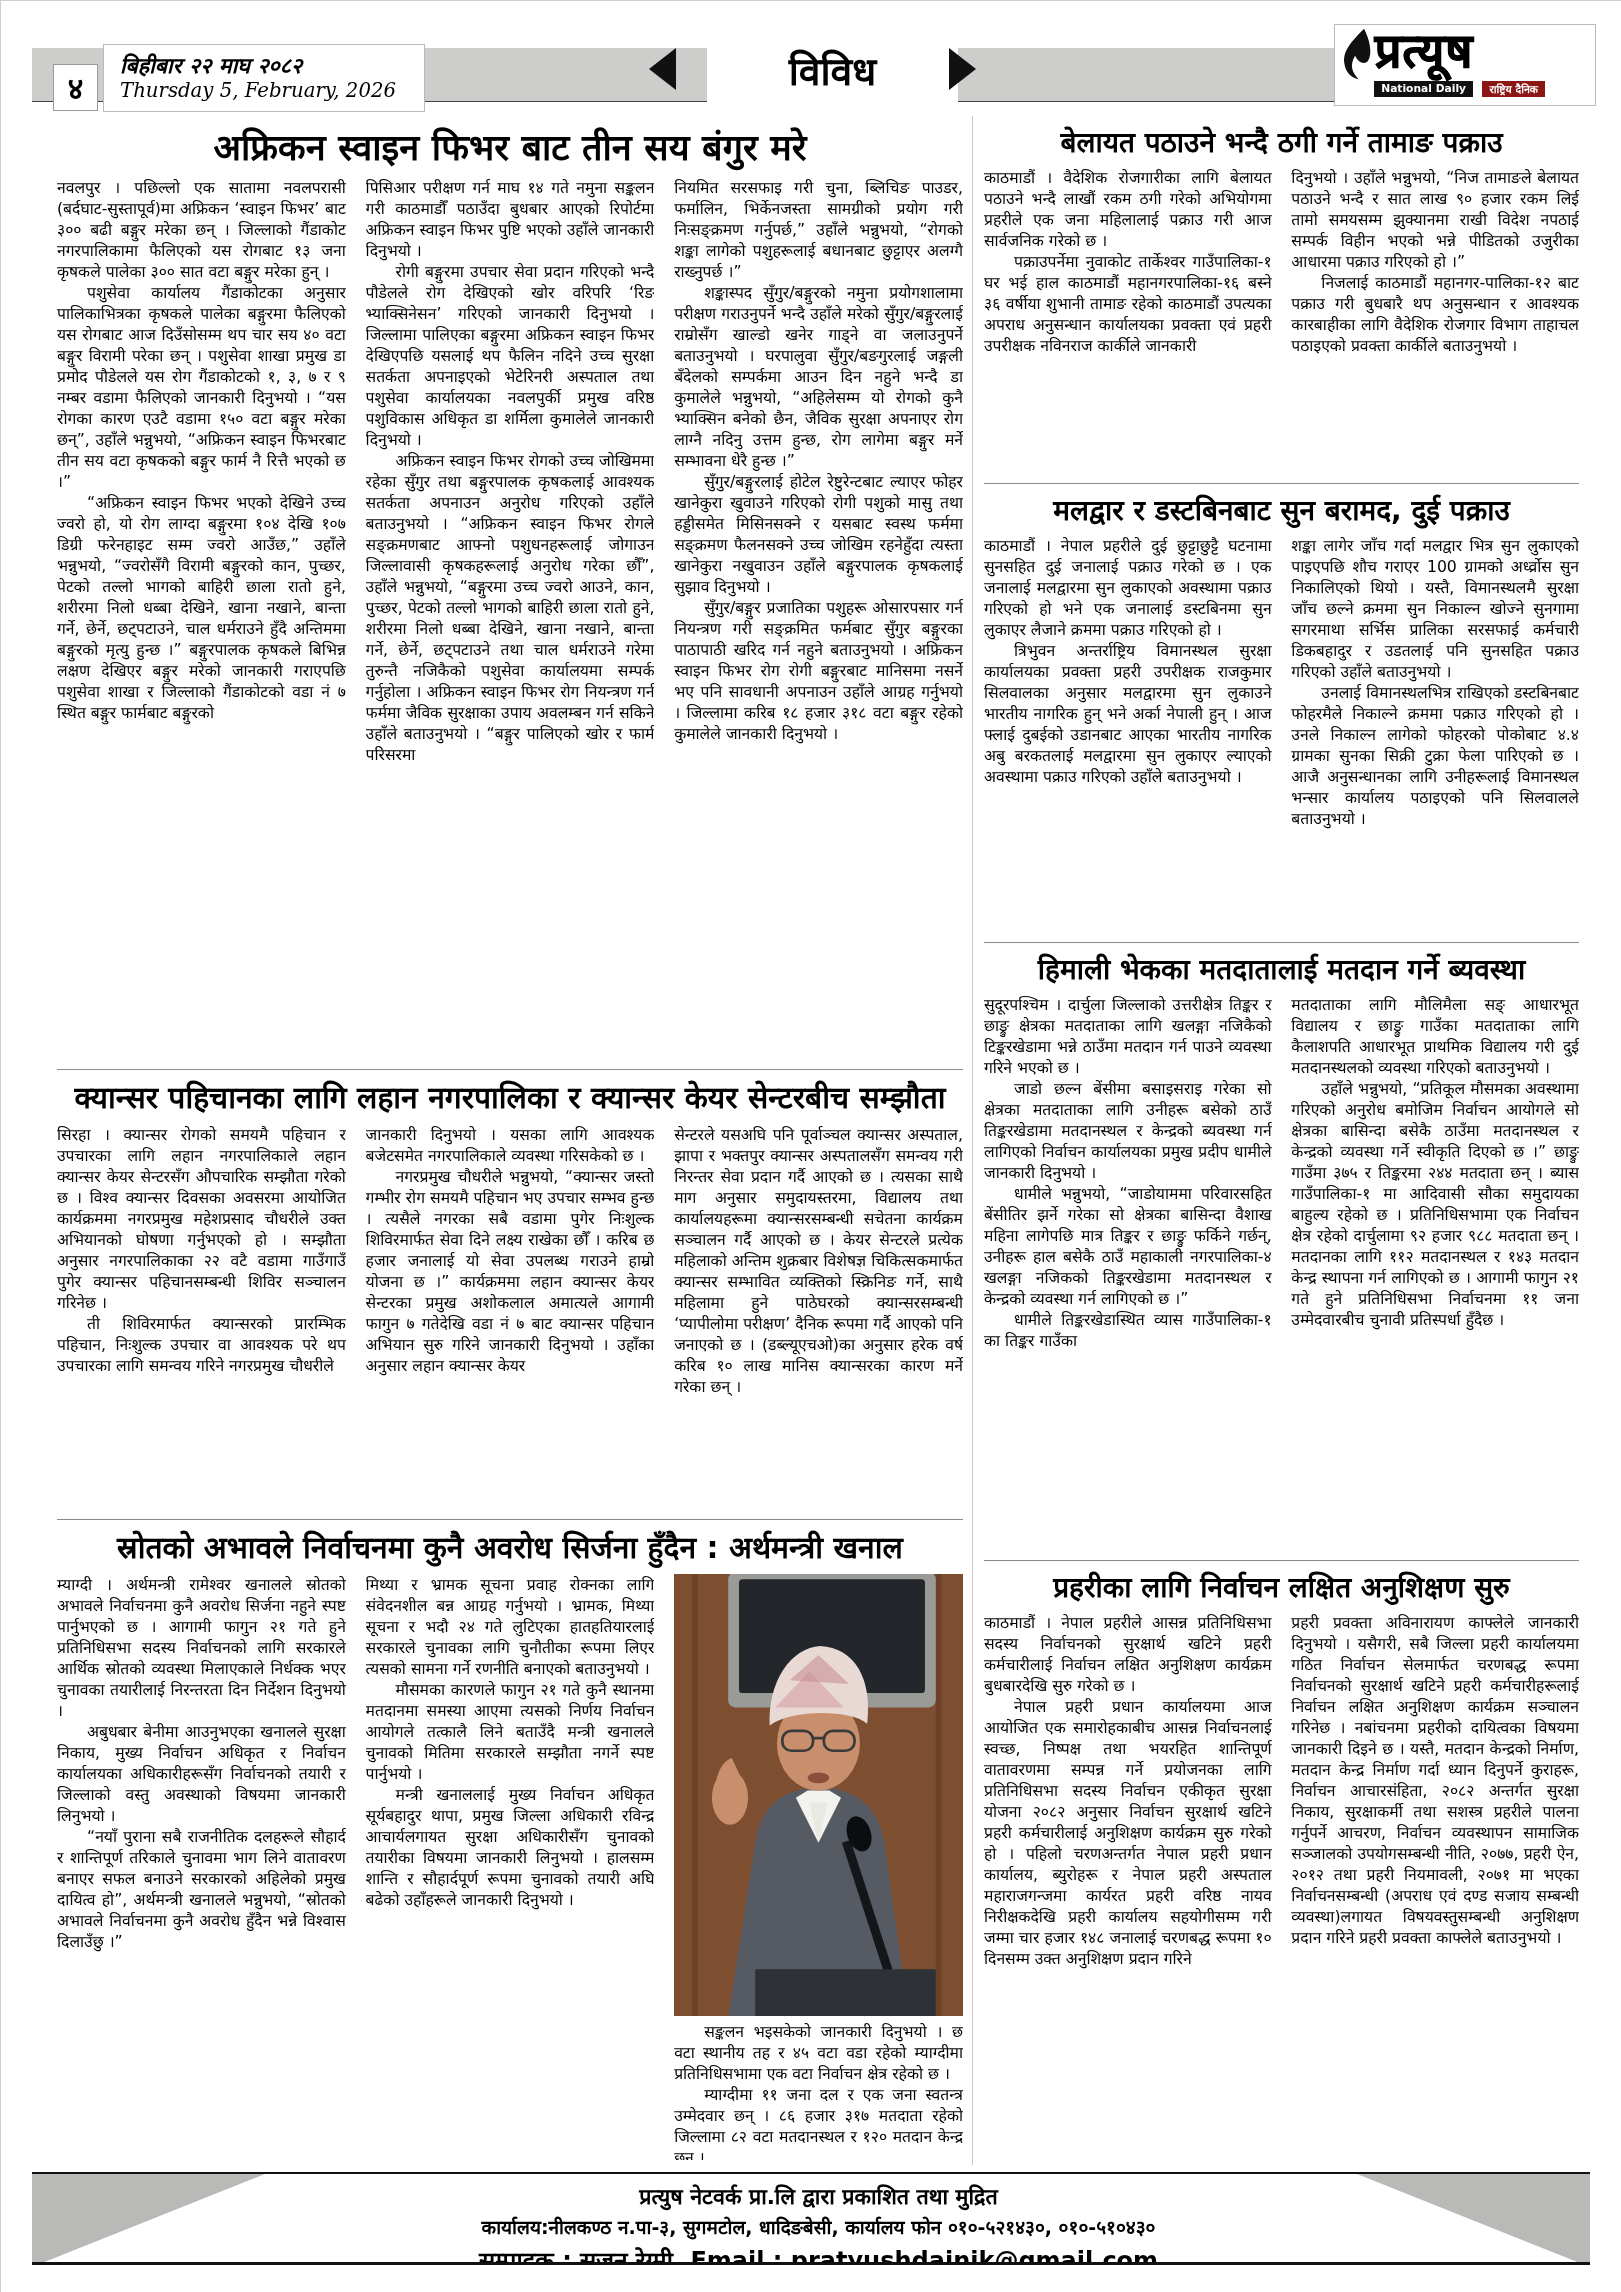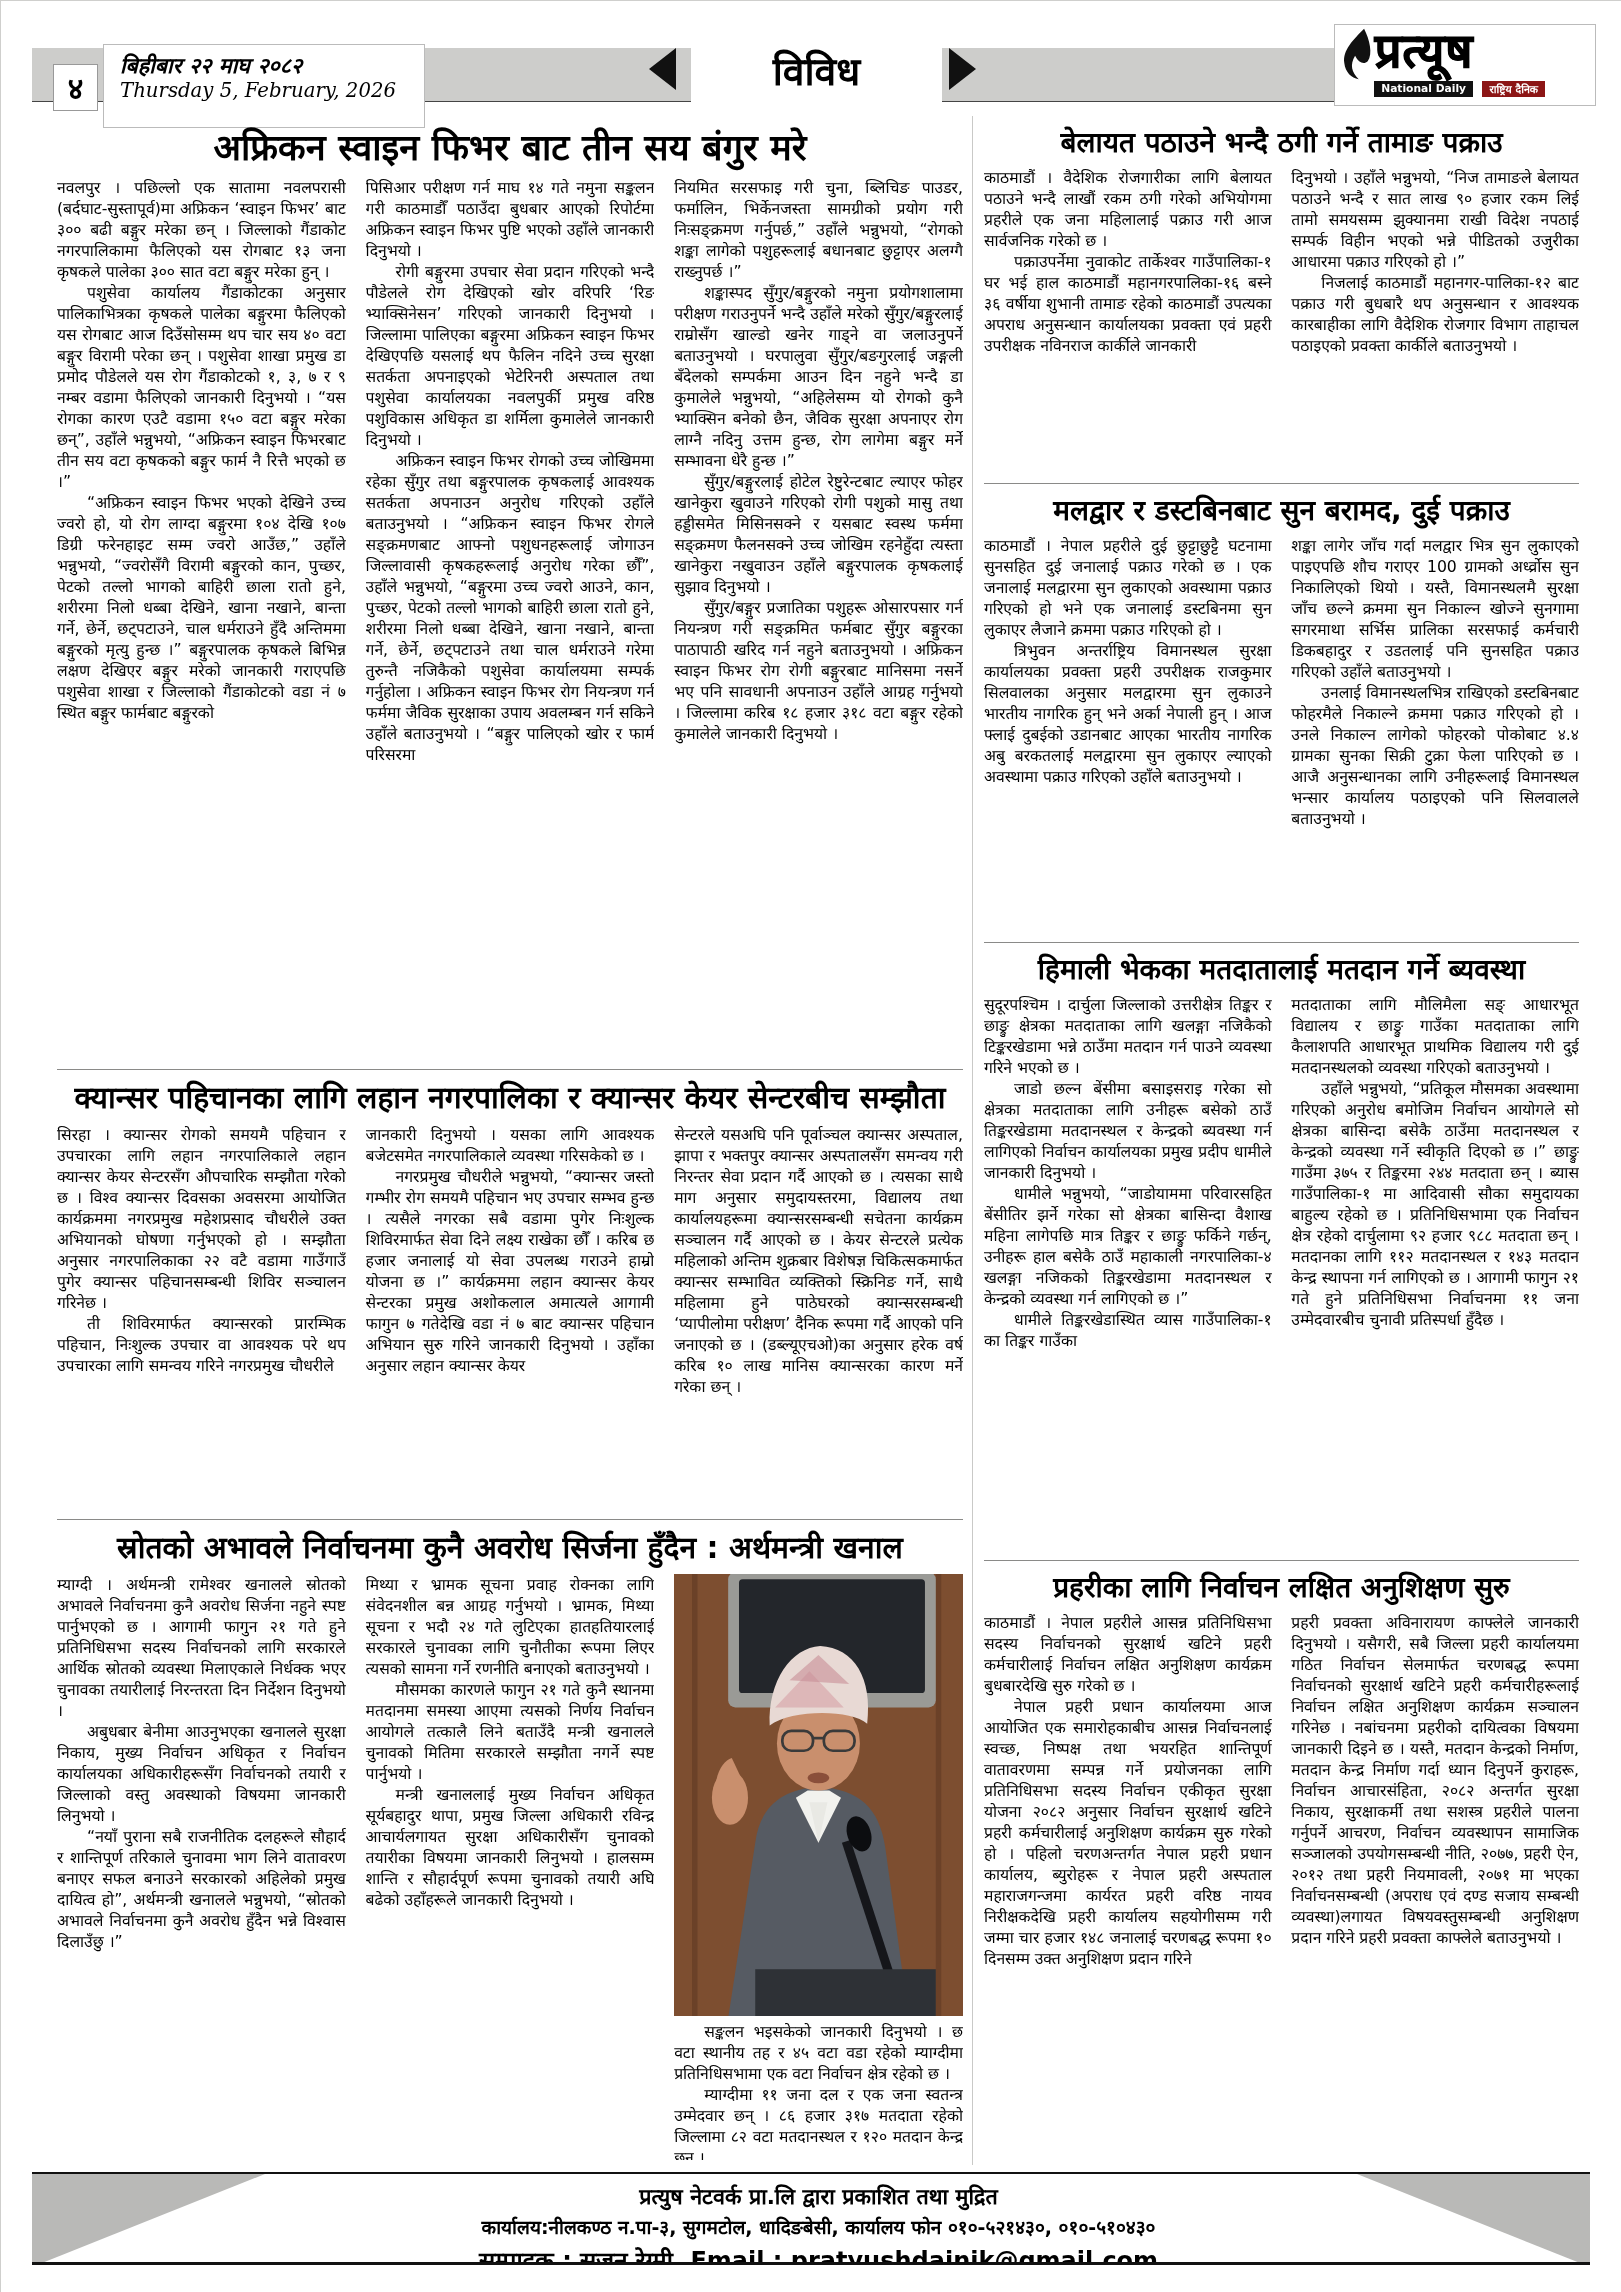--- a/index.html
+++ b/index.html
@@ -7,25 +7,25 @@
   body { font-family:"DejaVu Sans", sans-serif; }
   #page { position:relative; width:1622px; height:2293px; background:#fff; overflow:hidden;
           border:0.9px solid #cfcfcd; }
 
   
   .hdr-band { position:absolute; left:31px; top:47px; width:1558px; height:54px;
               background:#cdcdcb; border-bottom:1.8px solid #444; }
   .pagenum-box { position:absolute; left:52px; top:63px; width:45px; height:47px; background:#fff;
                  border:0.9px solid #999; display:flex; align-items:center; justify-content:center;
                  font-size:30px; font-weight:bold; }
-  .date-box { position:absolute; left:102px; top:43px; width:322px; height:84px; background:#fff;
+  .date-box { position:absolute; left:102px; top:43px; width:322px; height:68px; background:#fff;
               border:0.9px solid #bbb; padding:5.4px 16px; }
   .date-np { font-size:21.5px; font-weight:bold; font-style:italic; }
   .date-en { font-size:19.7px; font-style:italic; font-family:"DejaVu Serif", serif; }
-  .section-box { position:absolute; left:690px; top:34px; width:251px; height:68px; background:#fff;
+  .section-box { position:absolute; left:706px; top:34px; width:251px; height:68px; background:#fff;
                  display:flex; align-items:center; justify-content:center; }
   .section-box span { font-size:39px; font-weight:bold; }
   .tri { position:absolute; top:47px; width:0; height:0; border-top:21.5px solid transparent;
          border-bottom:21.5px solid transparent; }
   .tri-left  { left:648px; border-right:27px solid #111; }
   .tri-right { left:948px; border-left:27px solid #111; }
   .logo-box { position:absolute; left:1333px; top:23px; width:262px; height:82px; background:#fff;
               border:0.9px solid #bbb; overflow:hidden; }
   .logo-main { display:flex; align-items:flex-start; padding:1.8px 3.6px 0 1.8px; }
   .logo-title { font-size:47px; font-weight:bold; letter-spacing:0.9px; line-height:1.0;

